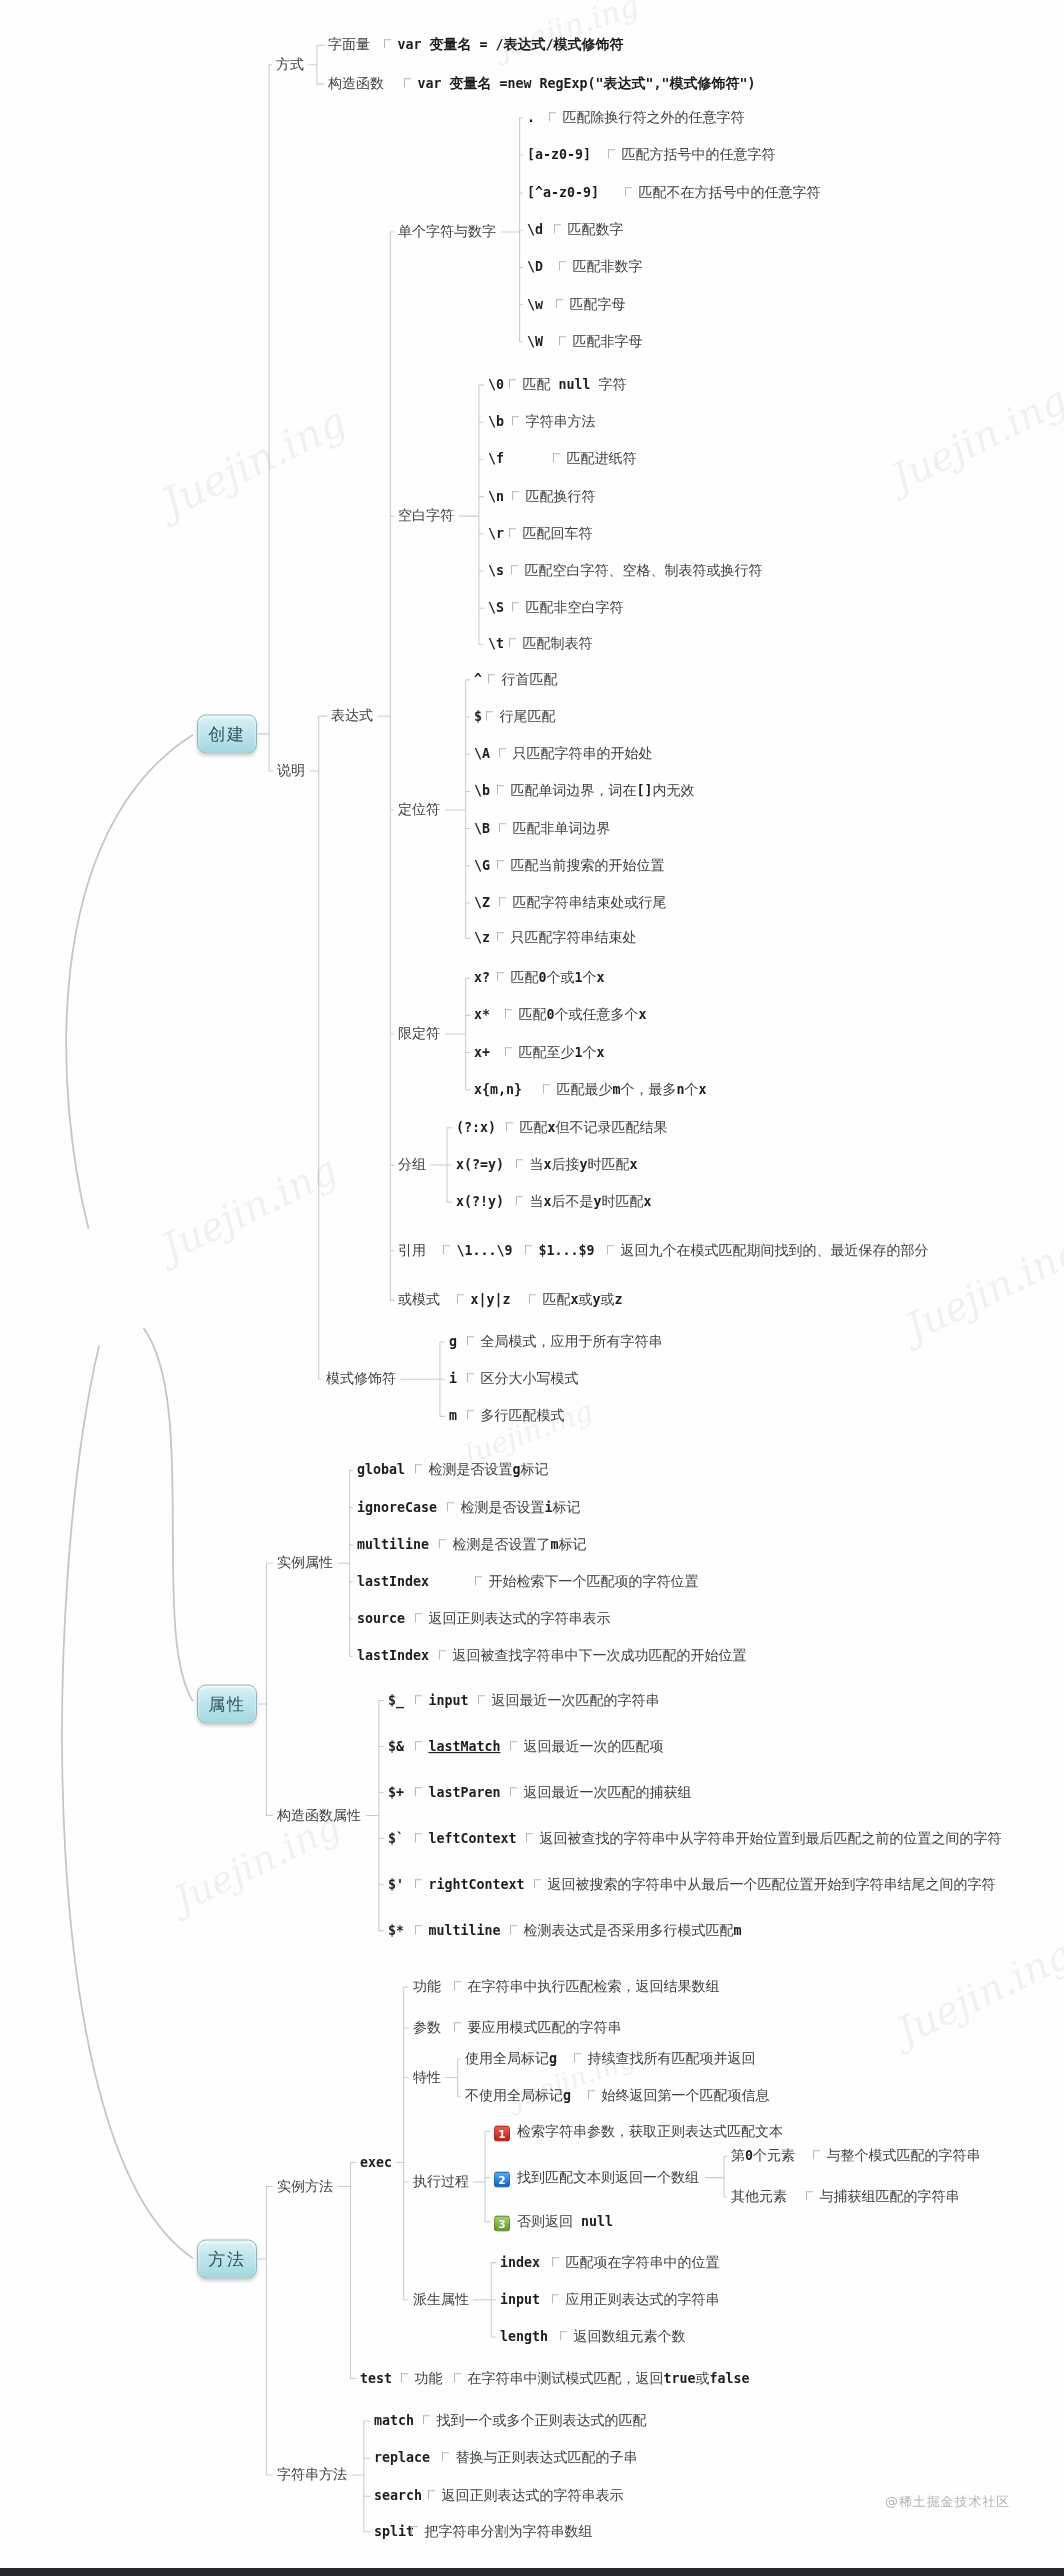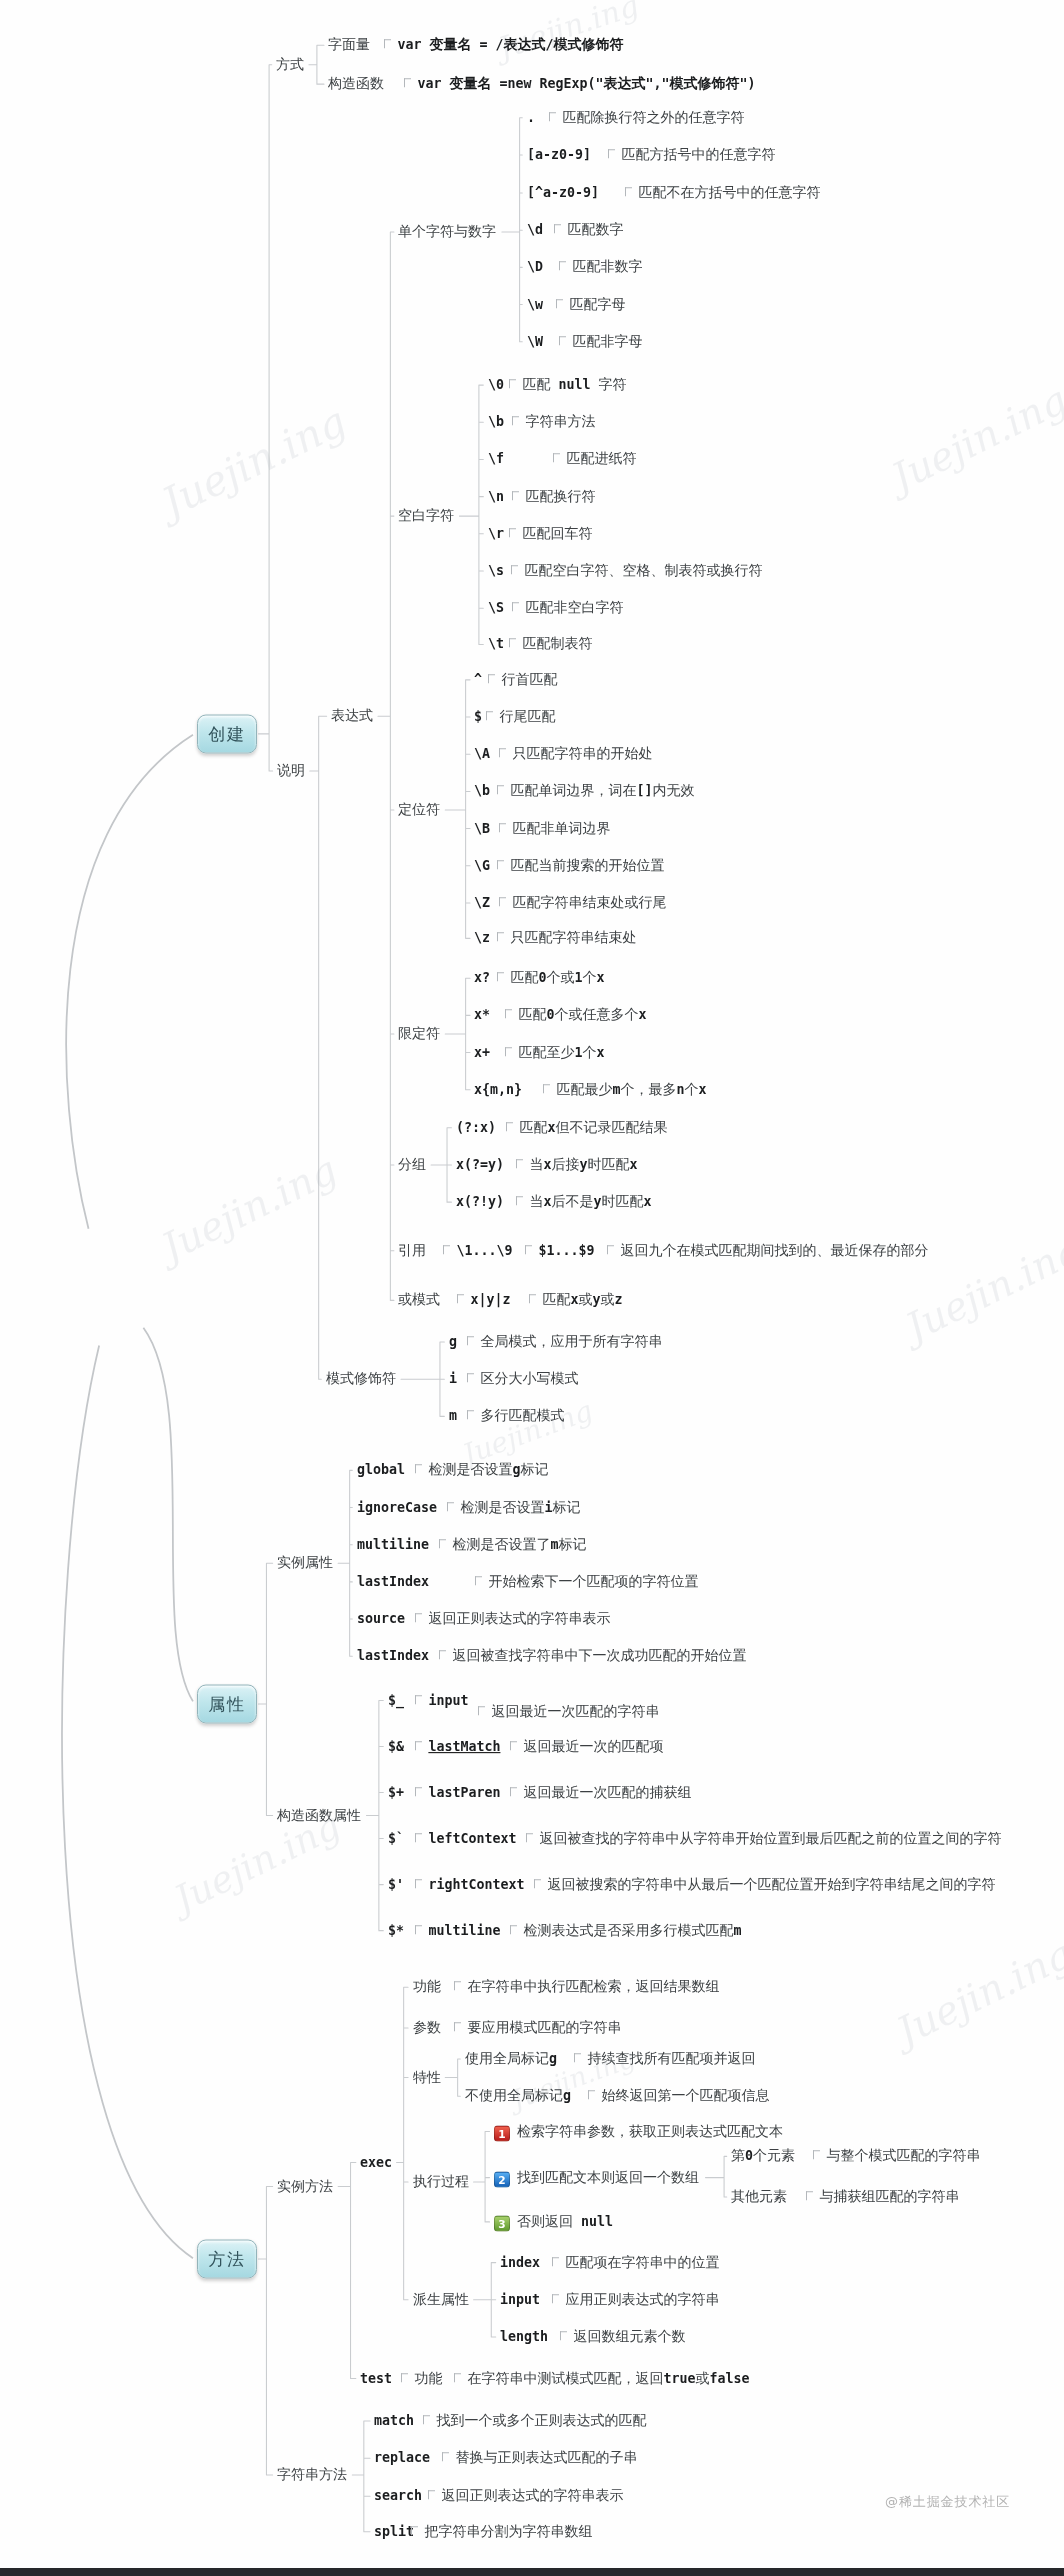--- a/index.html
+++ b/index.html
@@ -151,21 +151,21 @@
     <div class="nd" style="left: 439px; top: 1545px;"><span class="mk"></span><span class="cj">检测是否设置了</span><span class="cd">m</span><span class="cj">标记</span></div>
     <div class="nd" style="left: 357px; top: 1582px;"><span class="cd">lastIndex</span></div>
     <div class="nd" style="left: 439px; top: 1582px; padding-left: 36px;"><span class="mk"></span><span class="cj">开始检索下一个匹配项的字符位置</span></div>
     <div class="nd" style="left: 357px; top: 1619px;"><span class="cd">source</span></div>
     <div class="nd" style="left: 415px; top: 1619px;"><span class="mk"></span><span class="cj">返回正则表达式的字符串表示</span></div>
     <div class="nd" style="left: 357px; top: 1656px;"><span class="cd">lastIndex</span></div>
     <div class="nd" style="left: 439px; top: 1656px;"><span class="mk"></span><span class="cj">返回被查找字符串中下一次成功匹配的开始位置</span></div>
     <div class="nd" style="left: 277px; top: 1816px;"><span class="cj">构造函数属性</span></div>
     <div class="nd" style="left: 388px; top: 1701px;"><span class="cd">$_</span></div>
     <div class="nd" style="left: 415px; top: 1701px;"><span class="mk"></span><span class="cd">input</span></div>
-    <div class="nd" style="left: 478px; top: 1701px; margin-top: 11px;"><span class="mk"></span><span class="cj">返回最近一次匹配的字符串</span></div>
+    <div class="nd" style="left: 478px; top: 1701px;"><span class="mk"></span><span class="cj">返回最近一次匹配的字符串</span></div>
     <div class="nd" style="left: 388px; top: 1747px;"><span class="cd">$&amp;</span></div>
     <div class="nd" style="left: 415px; top: 1747px; text-decoration: underline;"><span class="mk"></span><span class="cd">lastMatch</span></div>
     <div class="nd" style="left: 510px; top: 1747px;"><span class="mk"></span><span class="cj">返回最近一次的匹配项</span></div>
     <div class="nd" style="left: 388px; top: 1793px;"><span class="cd">$+</span></div>
     <div class="nd" style="left: 415px; top: 1793px;"><span class="mk"></span><span class="cd">lastParen</span></div>
     <div class="nd" style="left: 510px; top: 1793px;"><span class="mk"></span><span class="cj">返回最近一次匹配的捕获组</span></div>
     <div class="nd" style="left: 388px; top: 1839px;"><span class="cd">$`</span></div>
     <div class="nd" style="left: 415px; top: 1839px;"><span class="mk"></span><span class="cd">leftContext</span></div>
     <div class="nd" style="left: 526px; top: 1839px;"><span class="mk"></span><span class="cj">返回被查找的字符串中从字符串开始位置到最后匹配之前的位置之间的字符</span></div>
     <div class="nd" style="left: 388px; top: 1885px;"><span class="cd">$'</span></div>

